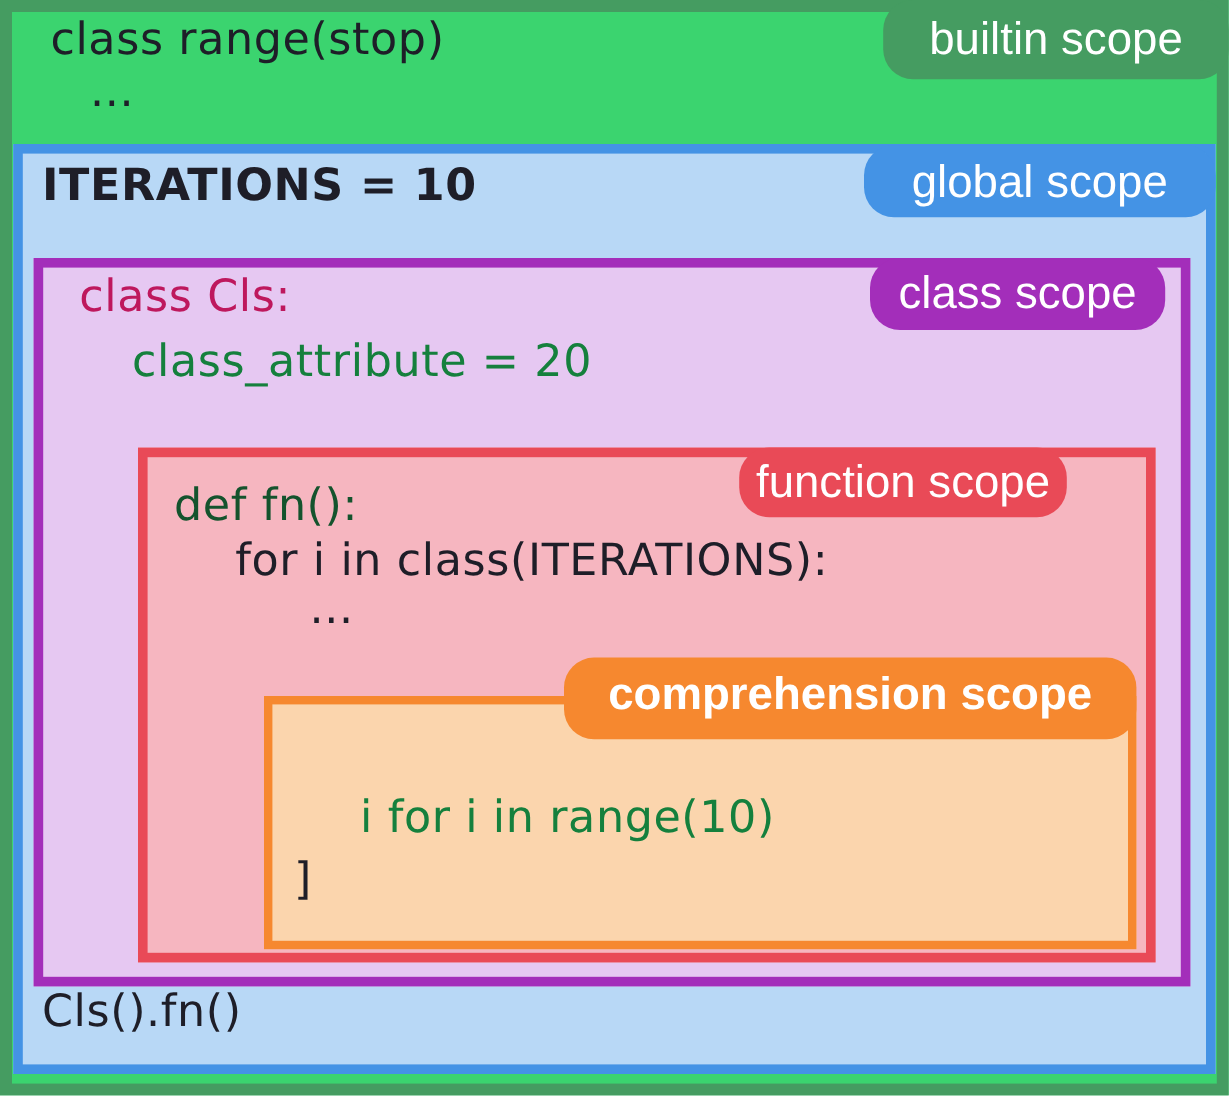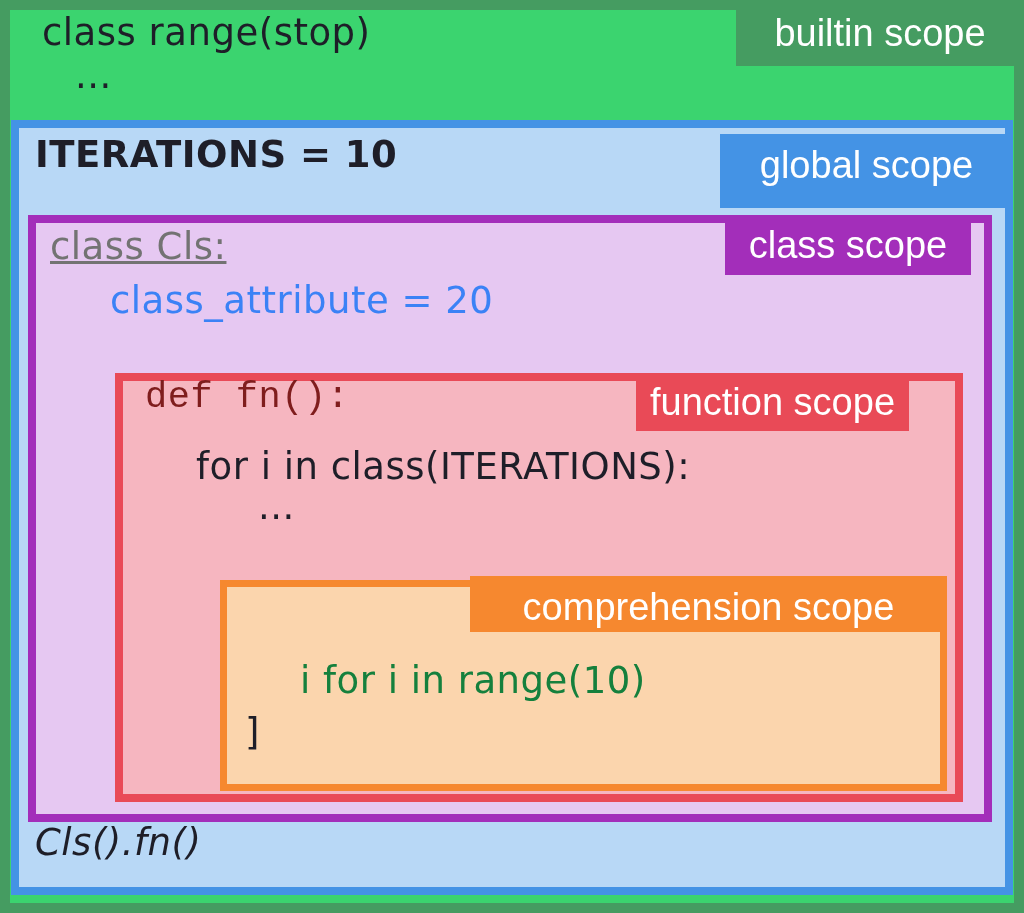--- a/index.html
+++ b/index.html
@@ -27,26 +27,27 @@
 
   .scope-label {
     position: absolute;
     box-sizing: border-box;
     font-family: "Liberation Sans", sans-serif;
     font-size: 38px;
     font-weight: 400;
     text-align: center;
     white-space: nowrap;
     overflow: hidden;
+    border-radius: 25px;
   }
   .label-builtin       { left: 736px; top: 0px;   width: 288px; height: 66px; line-height: 66px; }
-  .label-global        { left: 720px; top: 134px; width: 293px; height: 74px; line-height: 62px; }
+  .label-global        { left: 720px; top: 121px; width: 293px; height: 60px; line-height: 62px; }
   .label-class         { left: 725px; top: 215px; width: 246px; height: 60px; line-height: 60px; }
-  .label-function      { left: 636px; top: 373px; width: 273px; height: 58px; line-height: 58px; }
-  .label-comprehension { left: 470px; top: 576px; width: 477px; height: 56px; line-height: 62px; }
+  .label-function      { left: 616px; top: 373px; width: 273px; height: 58px; line-height: 58px; }
+  .label-comprehension { left: 470px; top: 548px; width: 477px; height: 68px; line-height: 62px; font-weight: bold; }
 
   .code-line {
     position: absolute;
     font-family: "DejaVu Sans", sans-serif;
     font-size: 37px;
     letter-spacing: 0.5px;
     white-space: pre;
     line-height: 1.15;
   }
 </style>
@@ -74,30 +75,30 @@
   <div class="scope-label label-function" style="background-color: rgb(233, 74, 87); color: rgb(255, 255, 255);">function scope</div>
 
   <div class="scope-label label-comprehension" style="background-color: rgb(246, 136, 47); color: rgb(255, 255, 255);">comprehension scope</div>
 
   <div class="code-line" style="left: 42px; top: 12px; color: rgb(30, 30, 40);">class range(stop)</div>
 
   <div class="code-line" style="left: 75px; top: 55px; color: rgb(30, 30, 40);">...</div>
 
   <div class="code-line" style="left: 35px; top: 134px; color: rgb(30, 30, 40); font-weight: bold;">ITERATIONS = 10</div>
 
-  <div class="code-line" style="left: 50px; top: 226px; color: #737373; text-decoration: underline;">class Cls:</div>
+  <div class="code-line" style="left: 66px; top: 226px; color: #be185d;">class Cls:</div>
 
-  <div class="code-line" style="left: 110px; top: 280px; color: #3b82f6;">class_attribute = 20</div>
+  <div class="code-line" style="left: 110px; top: 280px; color: #15803d;">class_attribute = 20</div>
 
-  <div class="code-line" style="left: 145px; top: 376px; color: #7f1d1d; font-family: Liberation Mono, monospace;">def fn():</div>
+  <div class="code-line" style="left: 145px; top: 400px; color: #14532d;">def fn():</div>
 
   <div class="code-line" style="left: 196px; top: 446px; color: rgb(30, 30, 40);">for i in class(ITERATIONS):</div>
 
   <div class="code-line" style="left: 258px; top: 486px; color: rgb(30, 30, 40);">...</div>
 
 
   <div class="code-line" style="left: 300px; top: 660px; color: #15803d;">i for i in range(10)</div>
 
   <div class="code-line" style="left: 245px; top: 712px; color: rgb(30, 30, 40);">]</div>
 
-  <div class="code-line" style="left: 35px; top: 822px; color: rgb(30, 30, 40); font-style: italic;">Cls().fn()</div>
+  <div class="code-line" style="left: 35px; top: 822px; color: rgb(30, 30, 40);">Cls().fn()</div>
 
 </div>
 
 </body></html>

